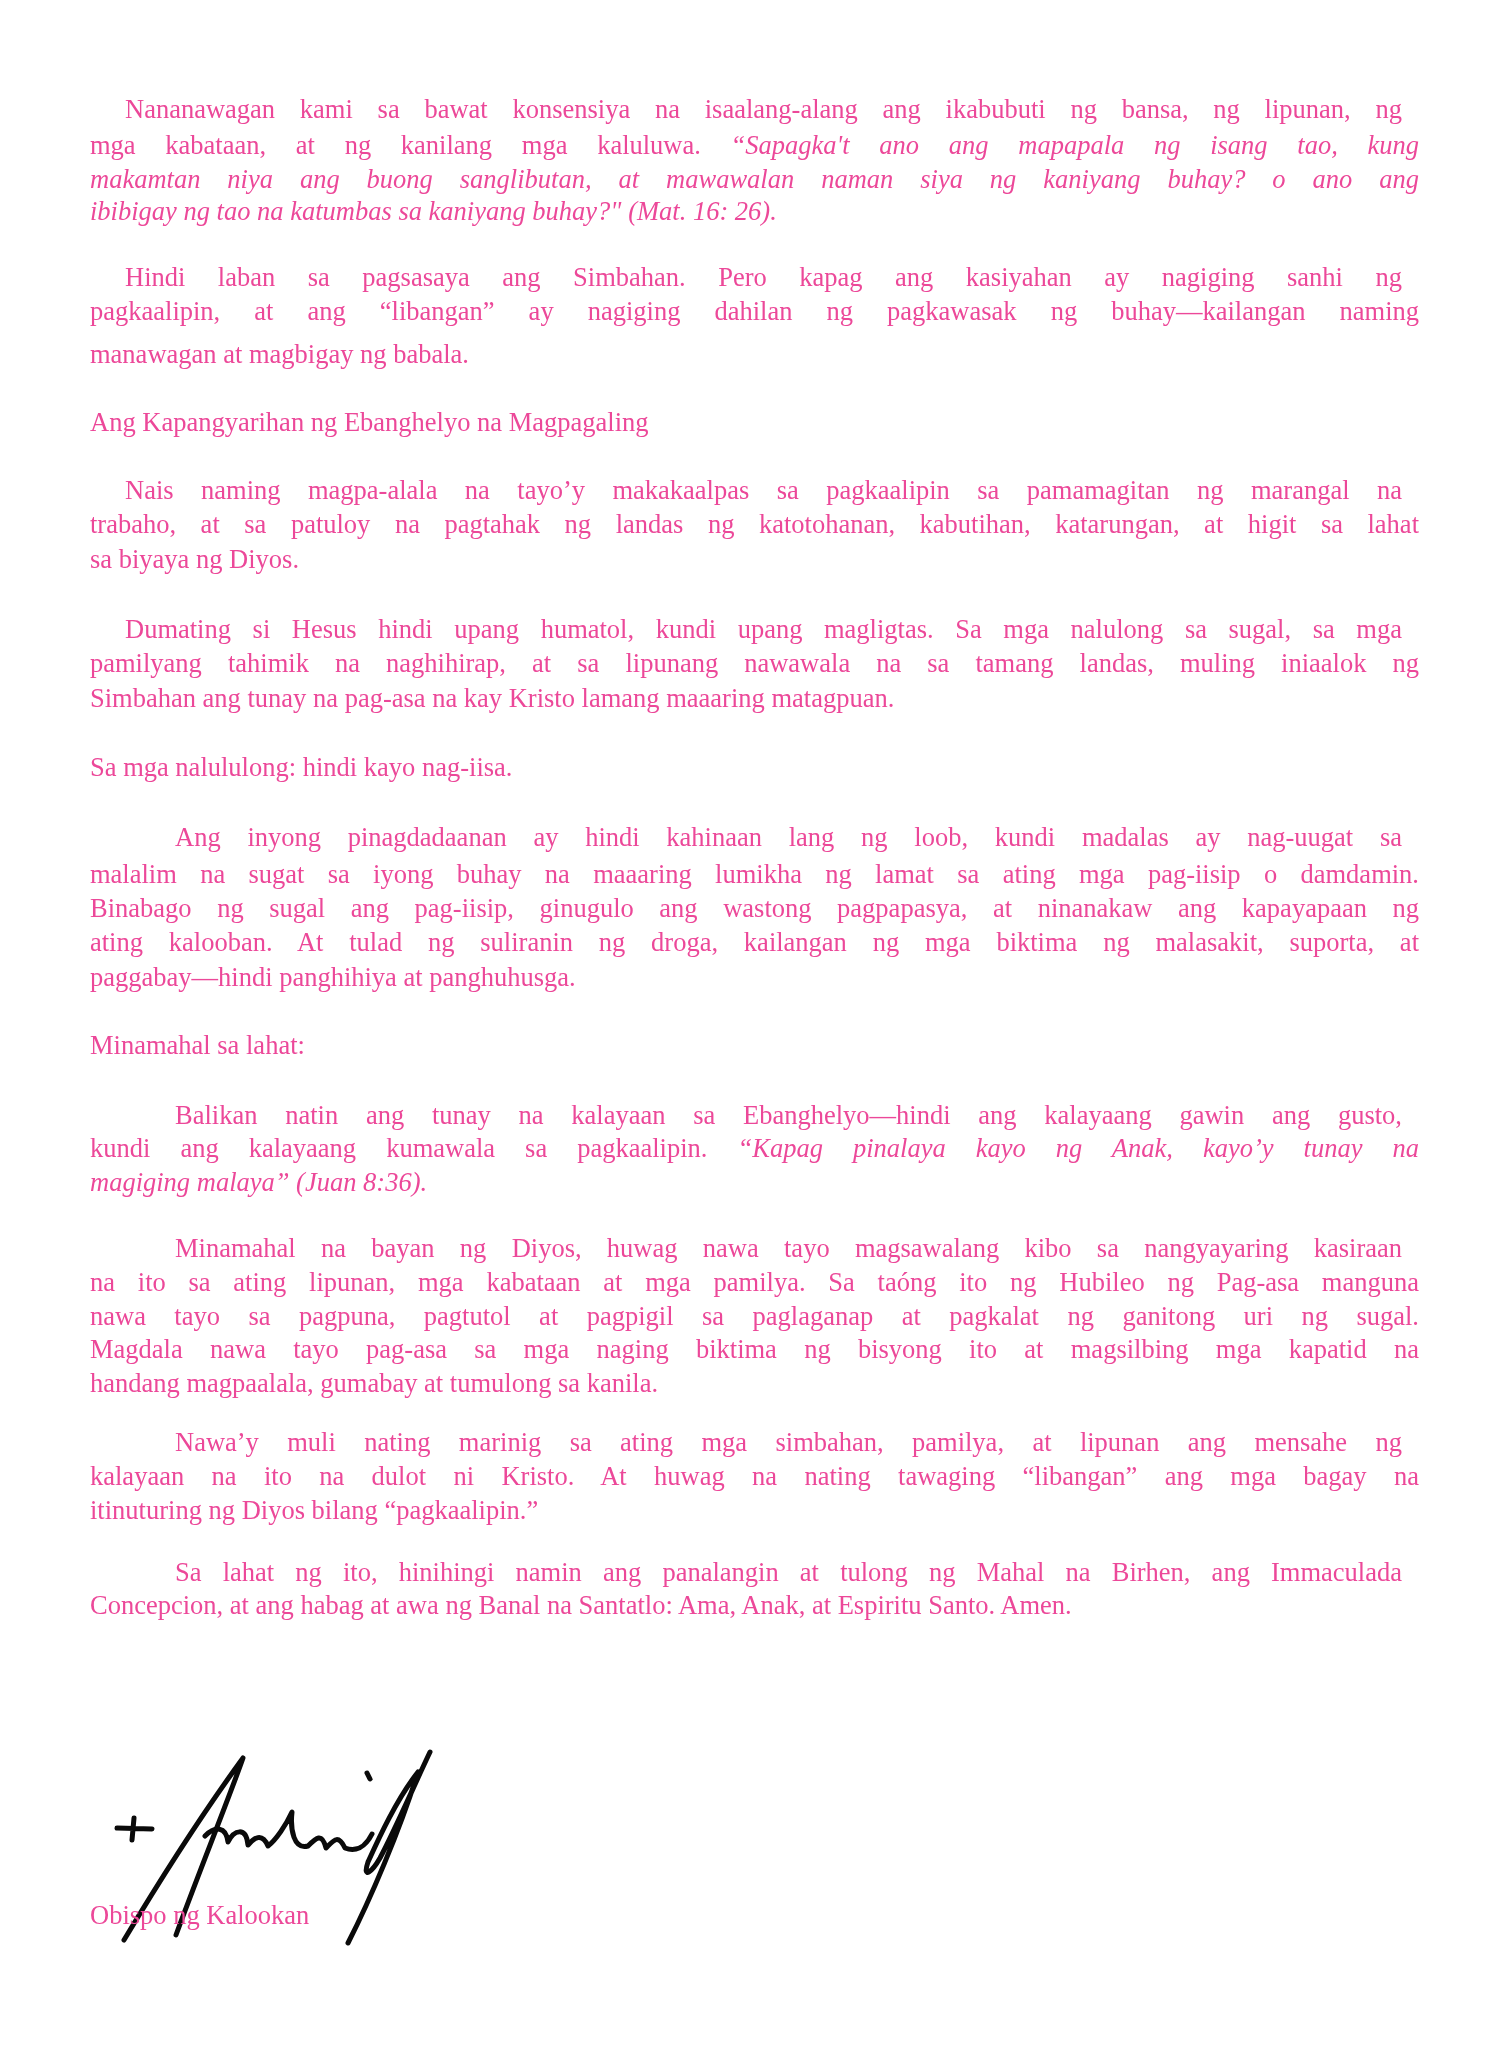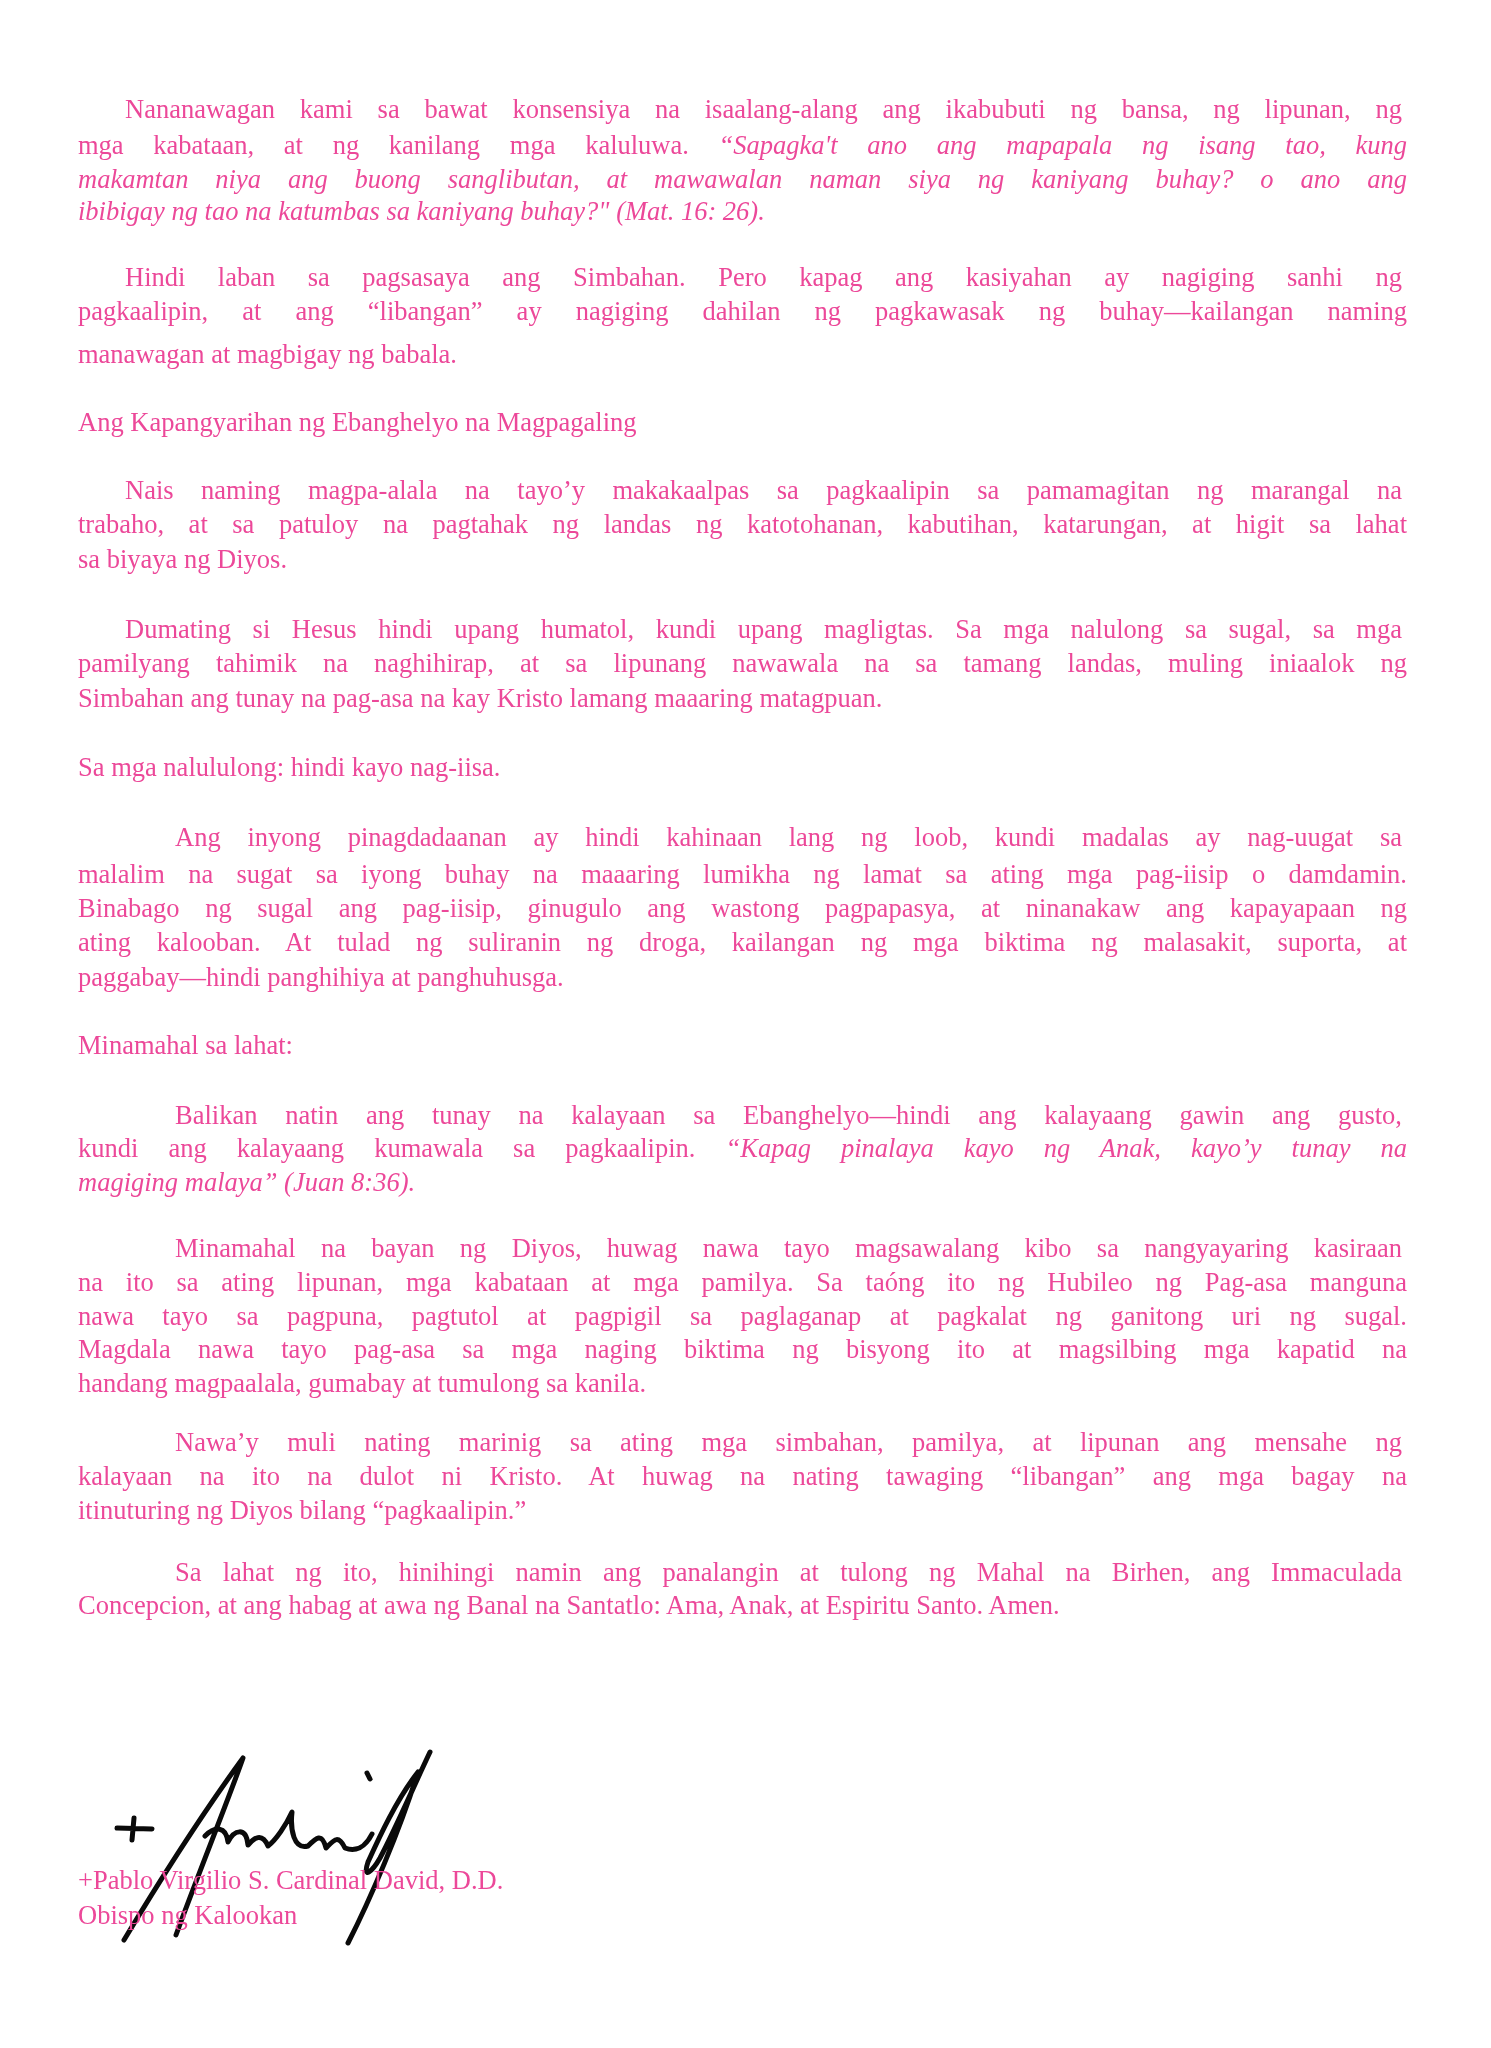--- a/index.html
+++ b/index.html
@@ -4,21 +4,21 @@
 <style>
   html, body { margin: 0; padding: 0; background: #ffffff; }
   body { width: 1491px; height: 2048px; position: relative; overflow: hidden; }
   .page {
     position: absolute; left: 0; top: 0; width: 1491px; height: 2048px; background: #ffffff;
     font-family: "Liberation Serif", "DejaVu Serif", serif;
     color: #ec4899;
   }
   .line {
     position: absolute;
-    left: 78px;
+    left: 90px;
     width: 1329px;
     font-size: 26.5px;
     line-height: 34px;
     height: 34px;
     white-space: nowrap;
     overflow: visible;
     transform-origin: left center;
   }
   .line.j { text-align: justify; text-align-last: justify; white-space: normal; }
   .line.ind1 { left: 125px; width: 1277px; }
@@ -71,15 +71,14 @@
   <svg class="sig" viewBox="0 0 1491 2048">
     <g fill="none" stroke="#0a0a0a" stroke-width="5" stroke-linecap="round" stroke-linejoin="round">
       <path d="M117 1828 L152 1829 M134 1818 L132 1840"></path>
       <path d="M124 1940 C160 1880 205 1810 243 1758 C232 1790 196 1880 176 1935"></path>
       <path d="M205 1836 C215 1826 226 1826 228 1842 C234 1830 246 1826 248 1845 C254 1838 262 1832 268 1846 C276 1840 286 1825 292 1812 C290 1830 294 1850 308 1846 C316 1838 322 1832 326 1848 C334 1840 338 1834 345 1848 C355 1852 365 1848 372 1834"></path>
       <path d="M367 1773 L370 1779"></path>
       <path d="M430 1752 C412 1790 395 1830 380 1858 C372 1872 362 1880 368 1862 C378 1840 396 1800 418 1772 C400 1830 370 1900 348 1943"></path>
     </g>
   </svg>
 
-  <div class="line" style="top:1863px;">+Pablo Virgilio S. Cardinal David, D.D.</div>
   <div class="line" style="top:1898px;">Obispo ng Kalookan</div>
 </div>
 
 </body></html>

